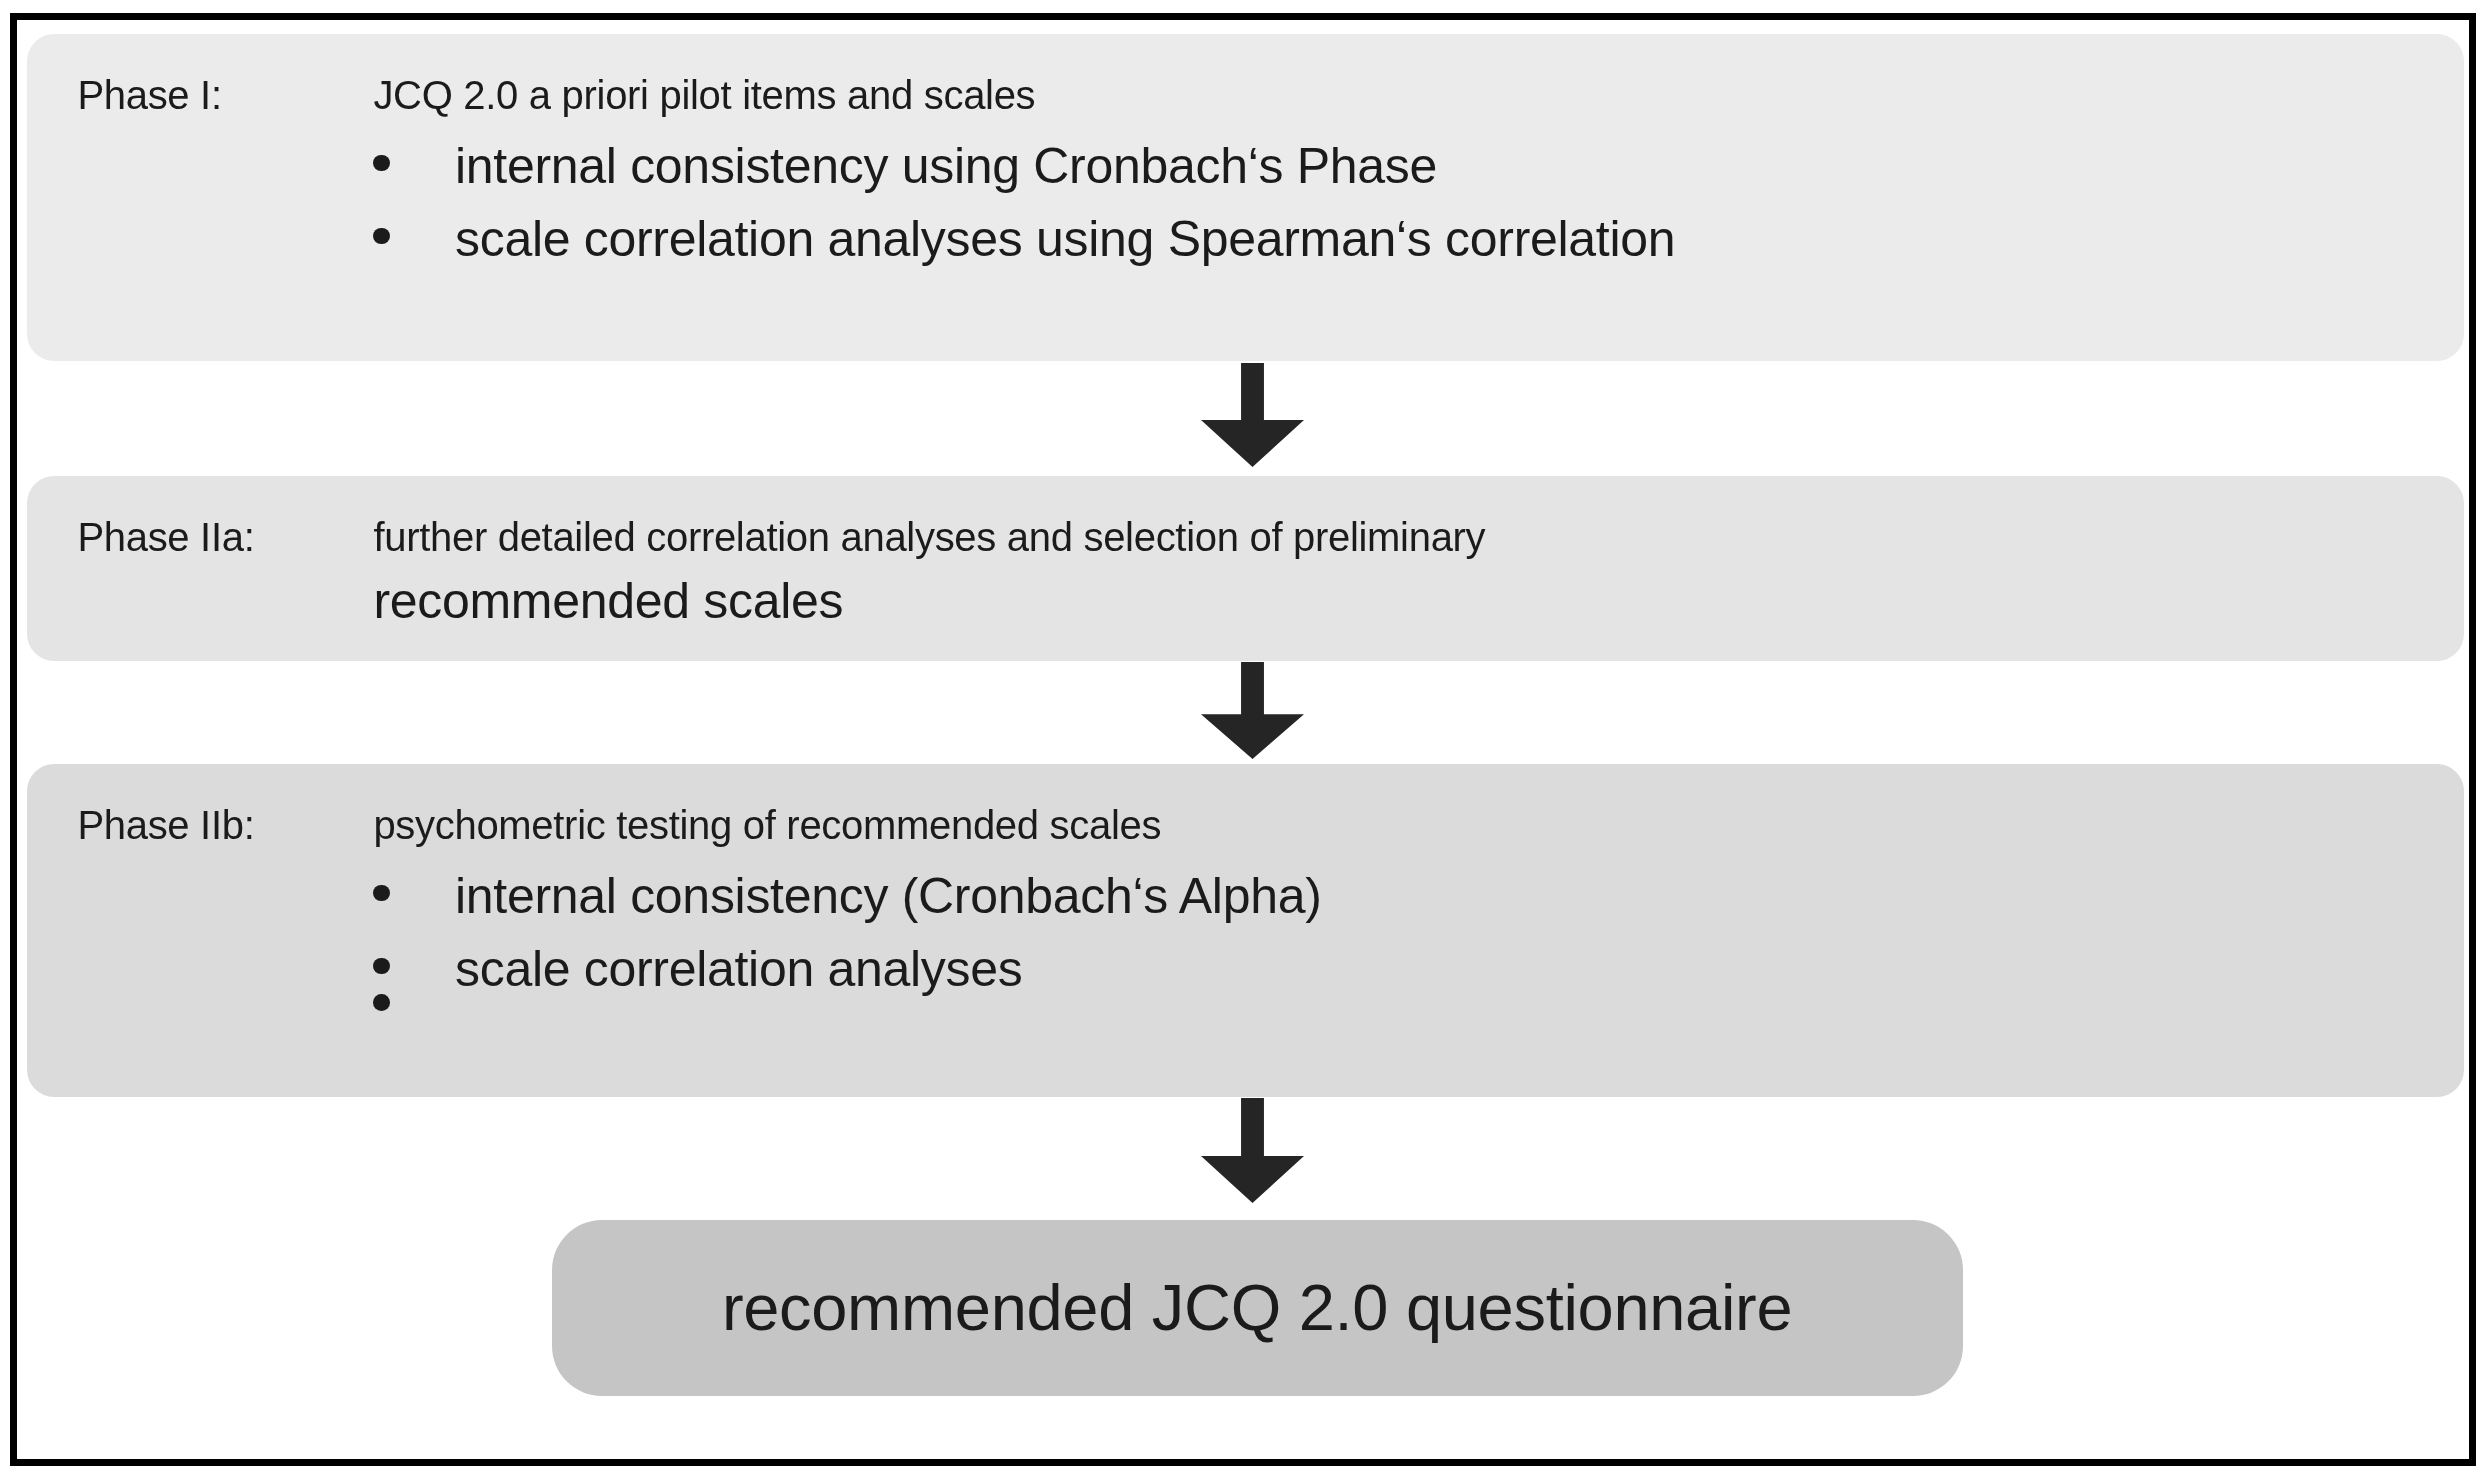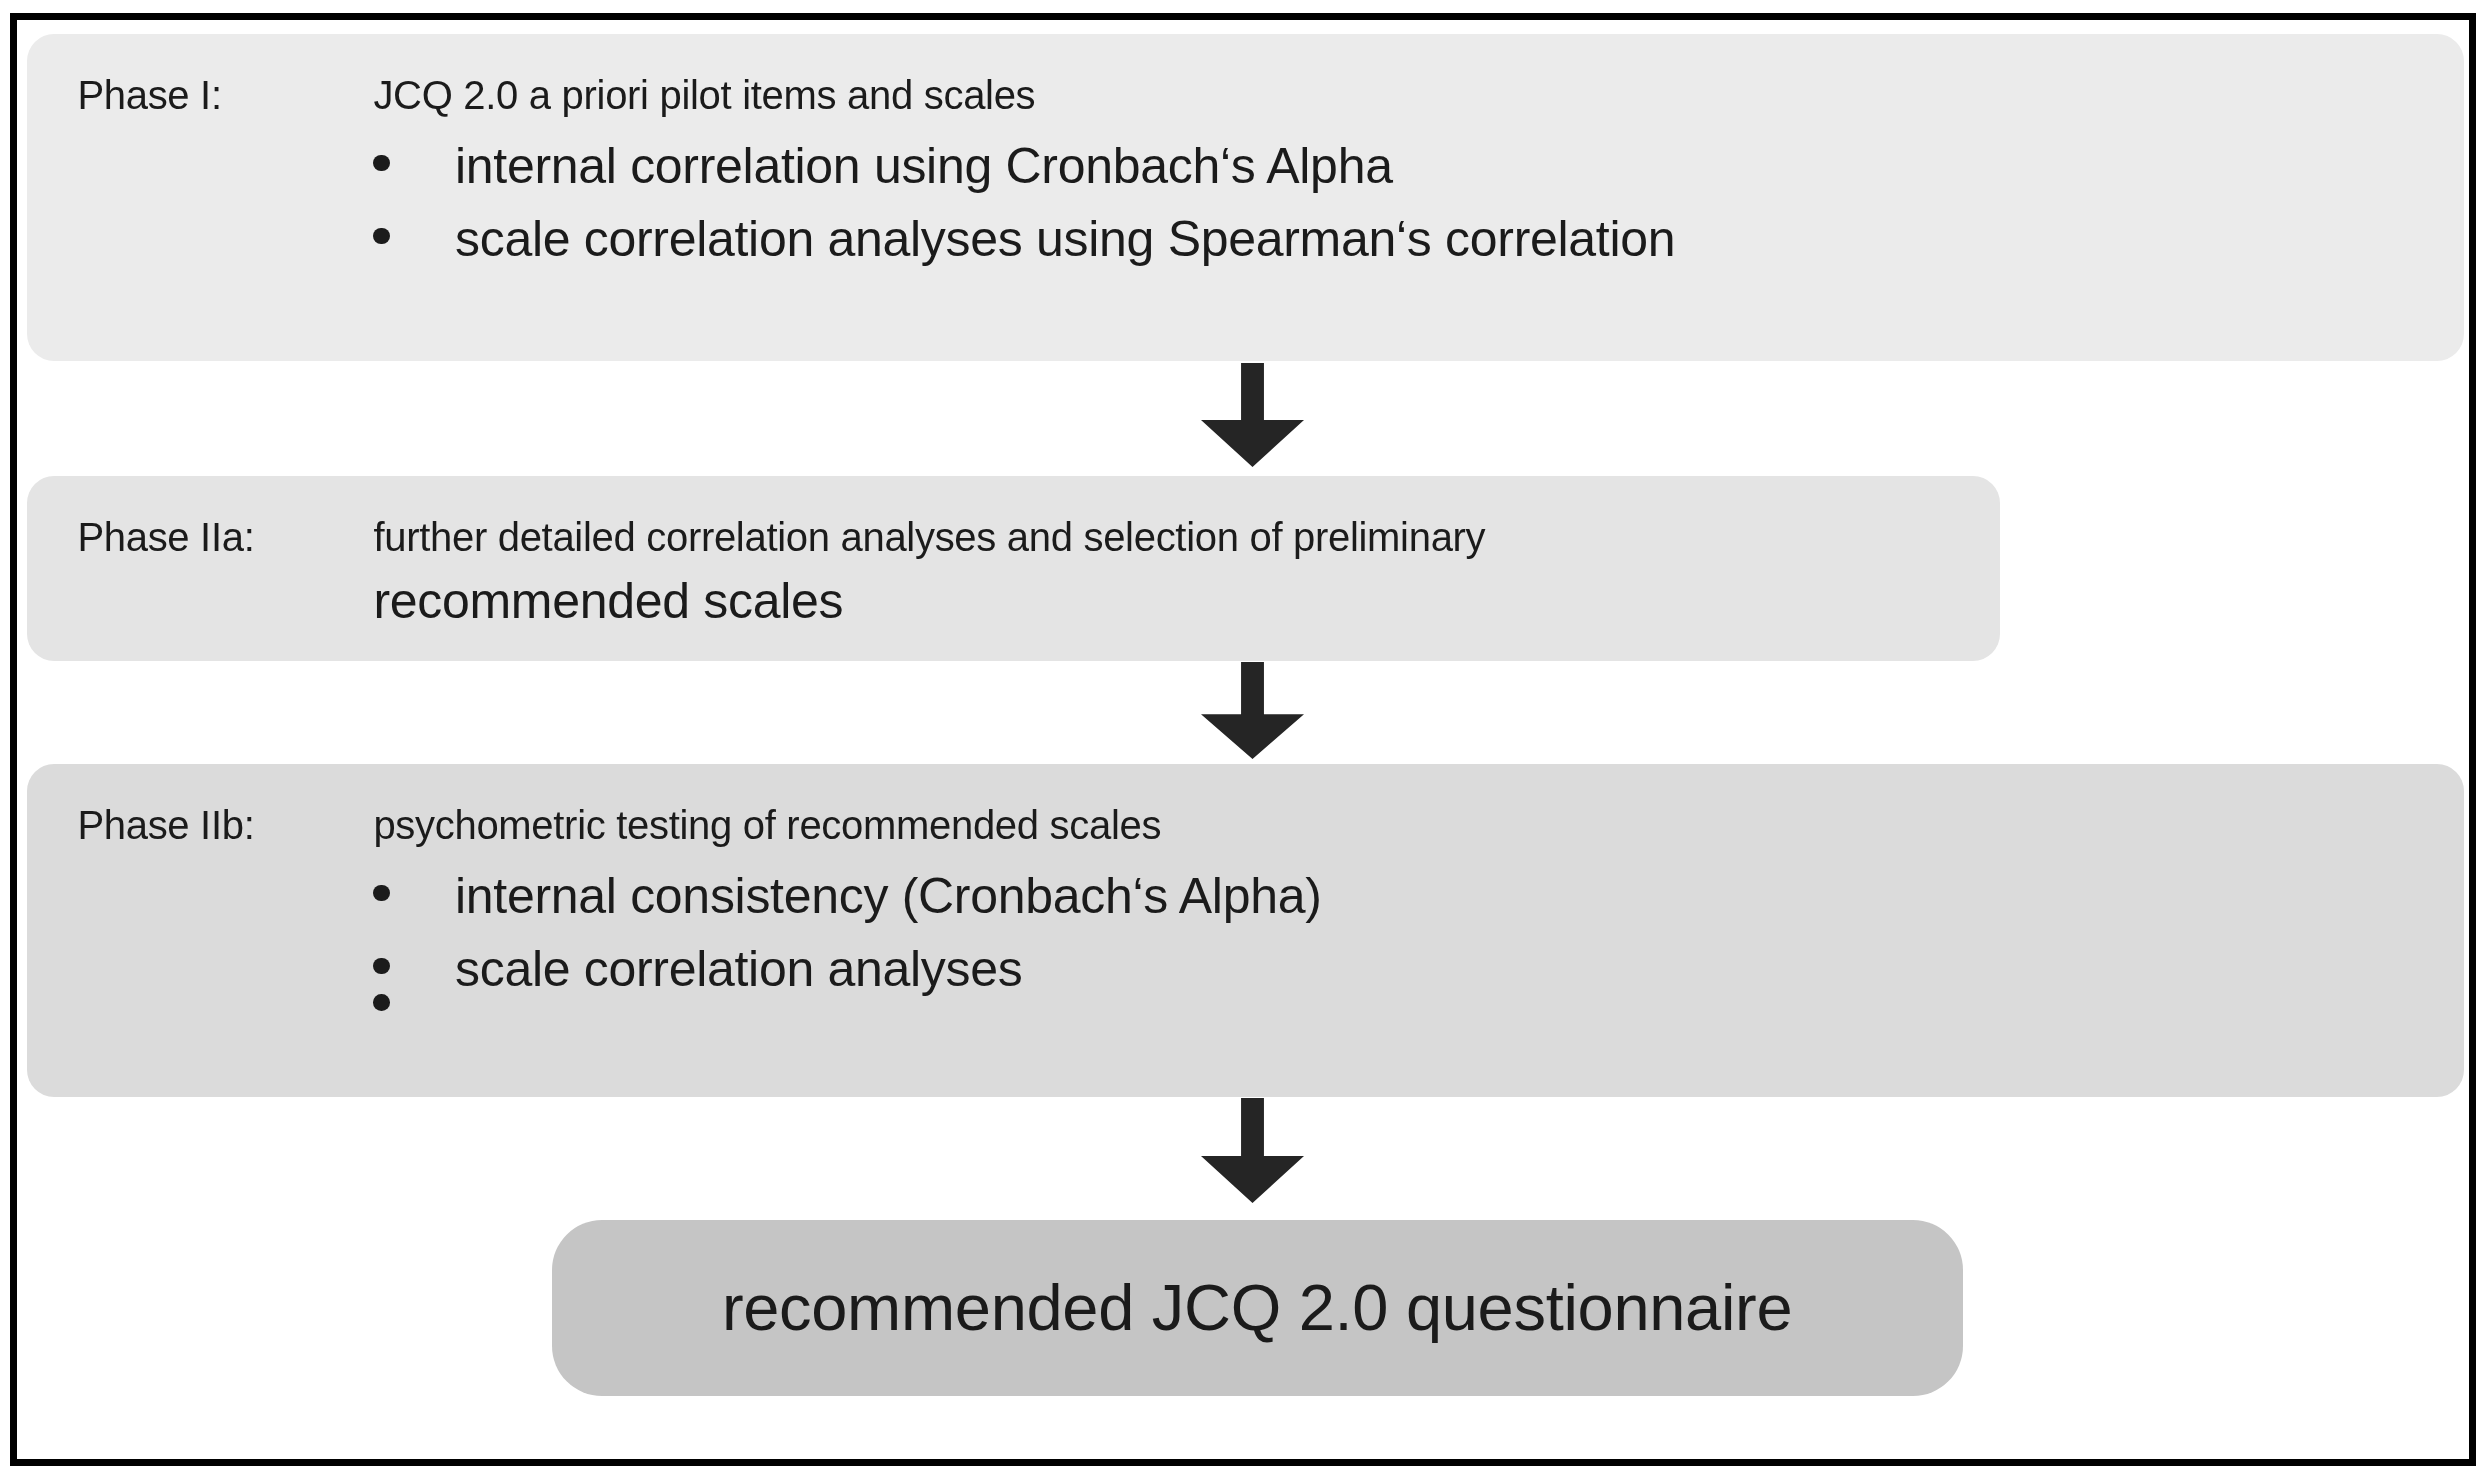--- a/index.html
+++ b/index.html
@@ -29,21 +29,21 @@
 
   
   .phase-box {
     position: absolute;
     box-sizing: border-box;
     border-radius: 27px;
     padding: 0;
   }
 
   #phase-1-box  { left: 10.8px;  top: 14px;   width: 2437px; height: 327px; background: #ebebeb; }
-  #phase-2a-box { left: 10.8px;  top: 456px;  width: 1973px; height: 185px; background: #e4e4e4; }
+  #phase-2a-box { left: 10.8px;  top: 456px;  width: 2437px; height: 185px; background: #e4e4e4; }
   #phase-2b-box { left: 10.8px;  top: 744px; width: 2437px; height: 333px; background: #dbdbdb; }
 
   #result-box {
     position: absolute;
     left: 535px;
     top: 1200px;
     width: 1411px;
     height: 176px;
     background: #c5c5c5;
     border-radius: 50px;
@@ -142,21 +142,21 @@
   <div id="phase-1-box" class="phase-box">
 
     <div id="phase-1-row" class="phase-row">
       <span class="phase-label">Phase I:</span>
       <span class="phase-headline">JCQ 2.0 a priori pilot items and scales</span>
     </div>
 
     <ul id="phase-1-bullets" class="bullet-list">
       <li class="bullet-item">
         <span class="bullet-dot"></span>
-        <span class="bullet-text">internal correlation using Cronbach‘s Alpha</span>
+        <span class="bullet-text">internal consistency using Cronbach‘s Phase</span>
       </li>
       <li class="bullet-item">
         <span class="bullet-dot"></span>
         <span class="bullet-text">scale correlation analyses using Spearman‘s correlation</span>
       </li>
     </ul>
   </div>
 
   <div id="arrow-1" class="flow-arrow">
     <svg viewBox="0 0 162 164" preserveAspectRatio="none" aria-hidden="true">

